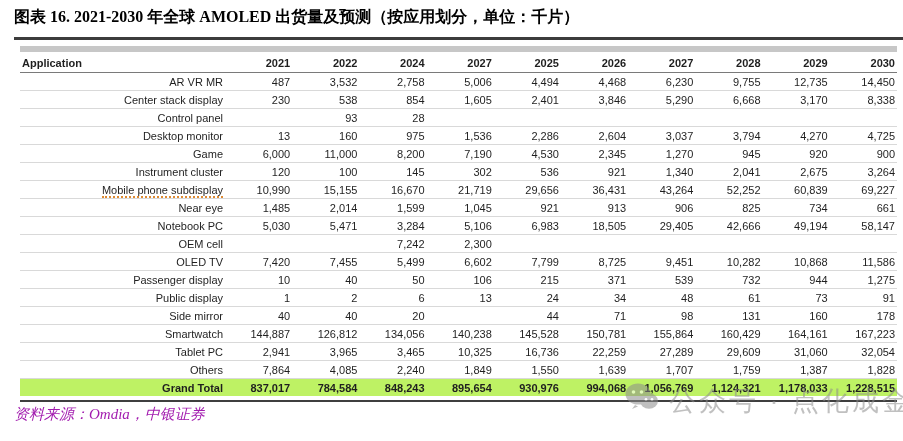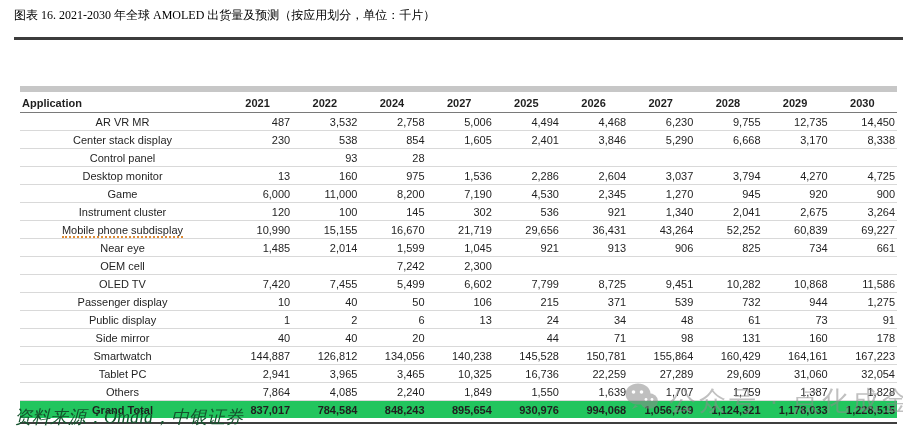--- a/index.html
+++ b/index.html
@@ -7,87 +7,86 @@
   body {
     position: relative;
     background: #ffffff;
     font-family: "Liberation Sans", "DejaVu Sans", sans-serif;
     overflow: hidden;
   }
   .fig-title {
     position: absolute;
     top: 7px; left: 14px;
     font-family: "Liberation Serif", "DejaVu Serif", serif;
-    font-weight: normal;
-    font-size: 12px;
+    font-weight: bold;
+    font-size: 16px;
     color: #000000;
     white-space: nowrap;
   }
   .title-rule {
     position: absolute;
     top: 37px; left: 14px;
     width: 889px; height: 2.5px;
     background: #3c3c3c;
   }
   .table-wrap {
     position: absolute;
     top: 46px; left: 20px;
     width: 877px;
-    margin-top: 40px;
   }
   .top-strip {
     height: 6px;
     background: #c7c7c7;
     margin-bottom: 2px;
   }
   table.data {
     width: 100%;
     border-collapse: collapse;
     table-layout: fixed;
     font-size: 11px;
     color: #1f1f1f;
   }
   table.data th {
     font-weight: bold;
-    text-align: center;
+    text-align: right;
     padding: 3px 2px 3px 0;
     border-bottom: 1.5px solid #7a7a7a;
     white-space: nowrap;
   }
   table.data th:first-child { text-align: left; padding-left: 2px; }
   table.data td {
     text-align: right;
     padding: 2.5px 2px 2.5px 0;
     border-bottom: 1px solid #d9d9d9;
     white-space: nowrap;
     overflow: hidden;
   }
-  table.data td:first-child { text-align: center; padding-left: 2px; }
+  table.data td:first-child { text-align: right; padding-left: 2px; }
   table.data tr.grand td {
-    background: #22c55e;
+    background: #bef264;
     font-weight: bold;
     border-top: 1px solid #8c8c8c;
     border-bottom: none;
   }
   .label-underline {
     border-bottom: 2px dotted #dd8a33;
     padding-bottom: 0;
   }
   .bottom-rule {
     height: 2px;
     background: #3f3f3f;
     margin-top: 4px;
   }
   .source-line {
     position: absolute;
     top: 405px; left: 14px;
     font-family: "Liberation Serif", "DejaVu Serif", serif;
     font-style: italic;
-    font-size: 18px;
-    color: #14532d;
+    font-size: 15px;
+    color: #a21caf;
     white-space: nowrap;
   }
   .watermark {
     position: absolute;
     top: 382px; left: 625px;
     display: flex;
     align-items: center;
     gap: 10px;
     color: rgba(140,140,140,0.55);
     font-size: 27px;
@@ -232,20 +231,33 @@
           <td>1,485</td>
           <td>2,014</td>
           <td>1,599</td>
           <td>1,045</td>
           <td>921</td>
           <td>913</td>
           <td>906</td>
           <td>825</td>
           <td>734</td>
           <td>661</td>
+        </tr>
+        <tr>
+          <td>Notebook PC</td>
+          <td>5,030</td>
+          <td>5,471</td>
+          <td>3,284</td>
+          <td>5,106</td>
+          <td>6,983</td>
+          <td>18,505</td>
+          <td>29,405</td>
+          <td>42,666</td>
+          <td>49,194</td>
+          <td>58,147</td>
         </tr>
         <tr>
           <td>OEM cell</td>
           <td></td>
           <td></td>
           <td>7,242</td>
           <td>2,300</td>
           <td></td>
           <td></td>
           <td></td>

